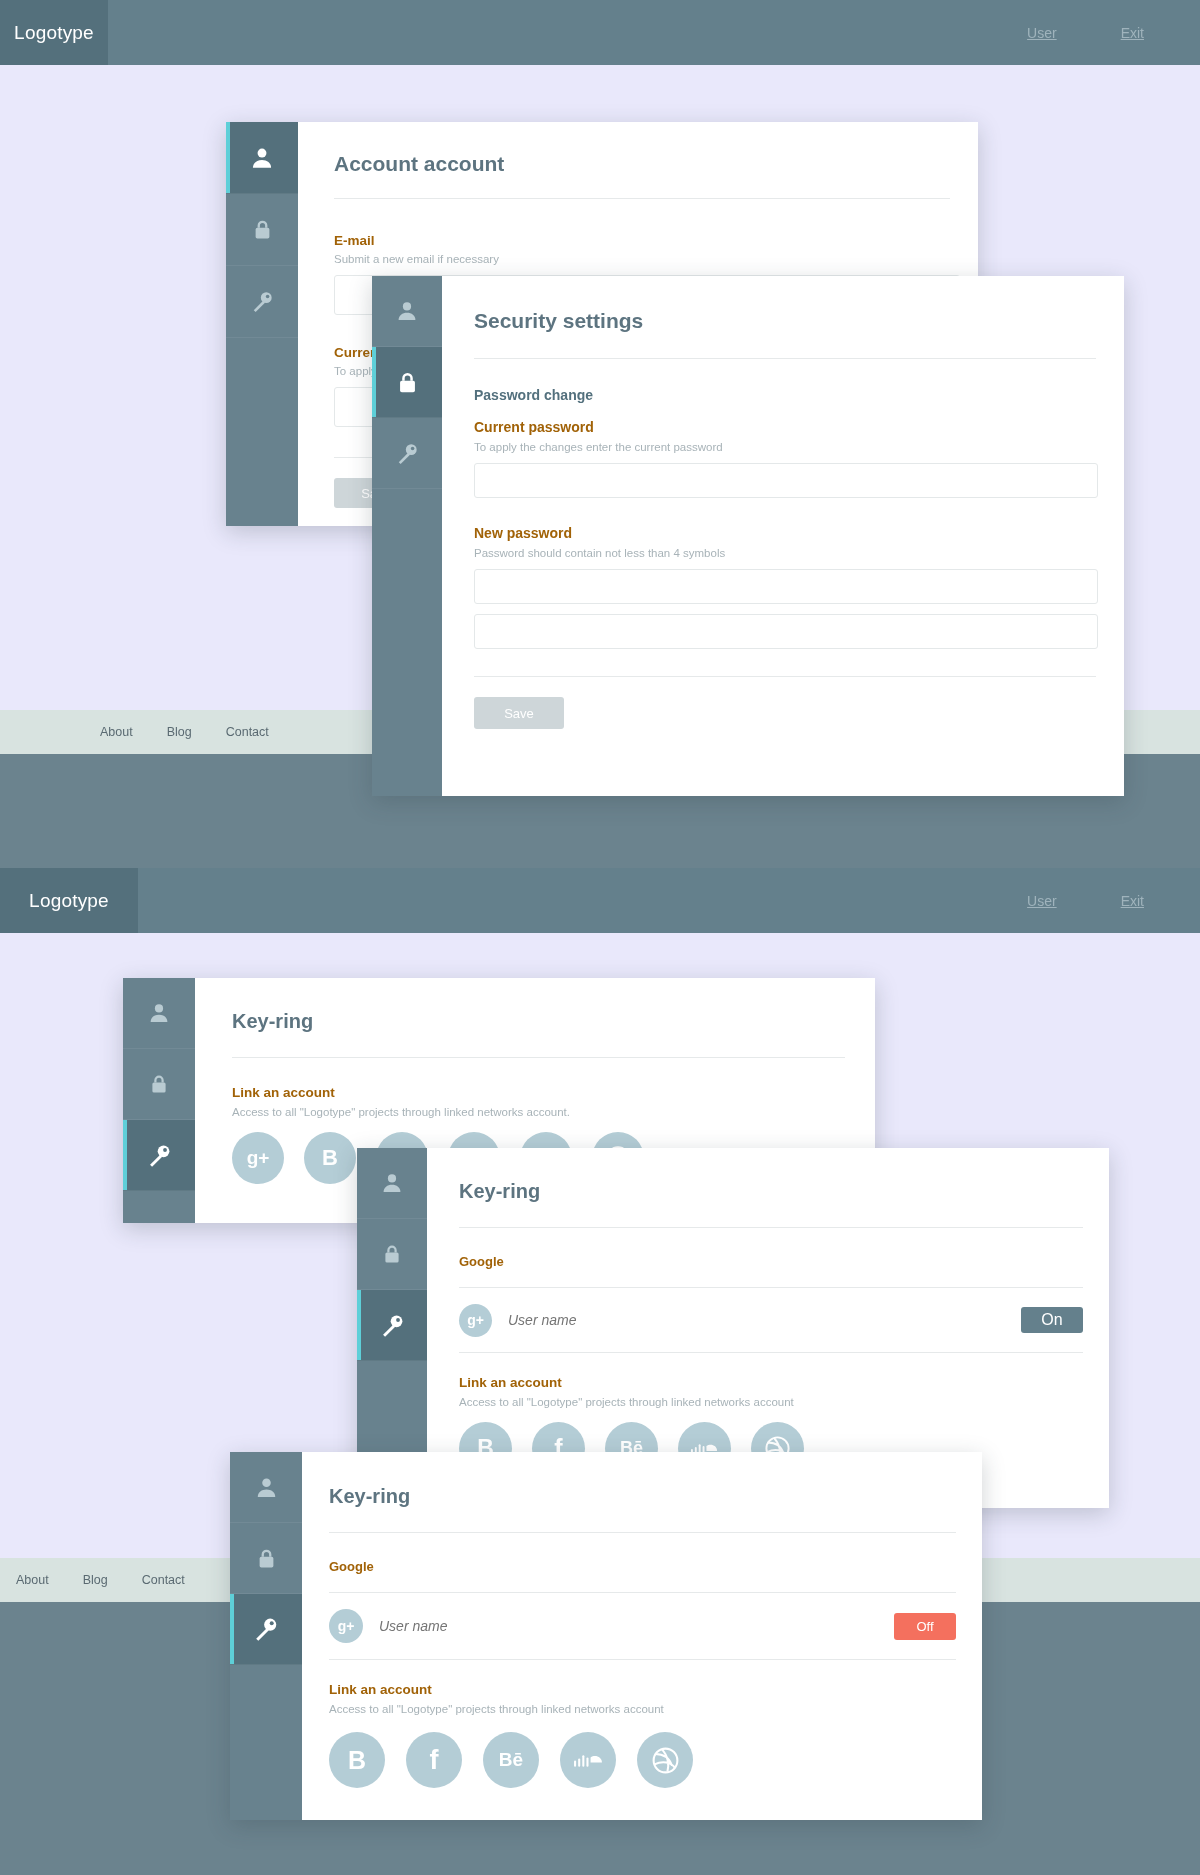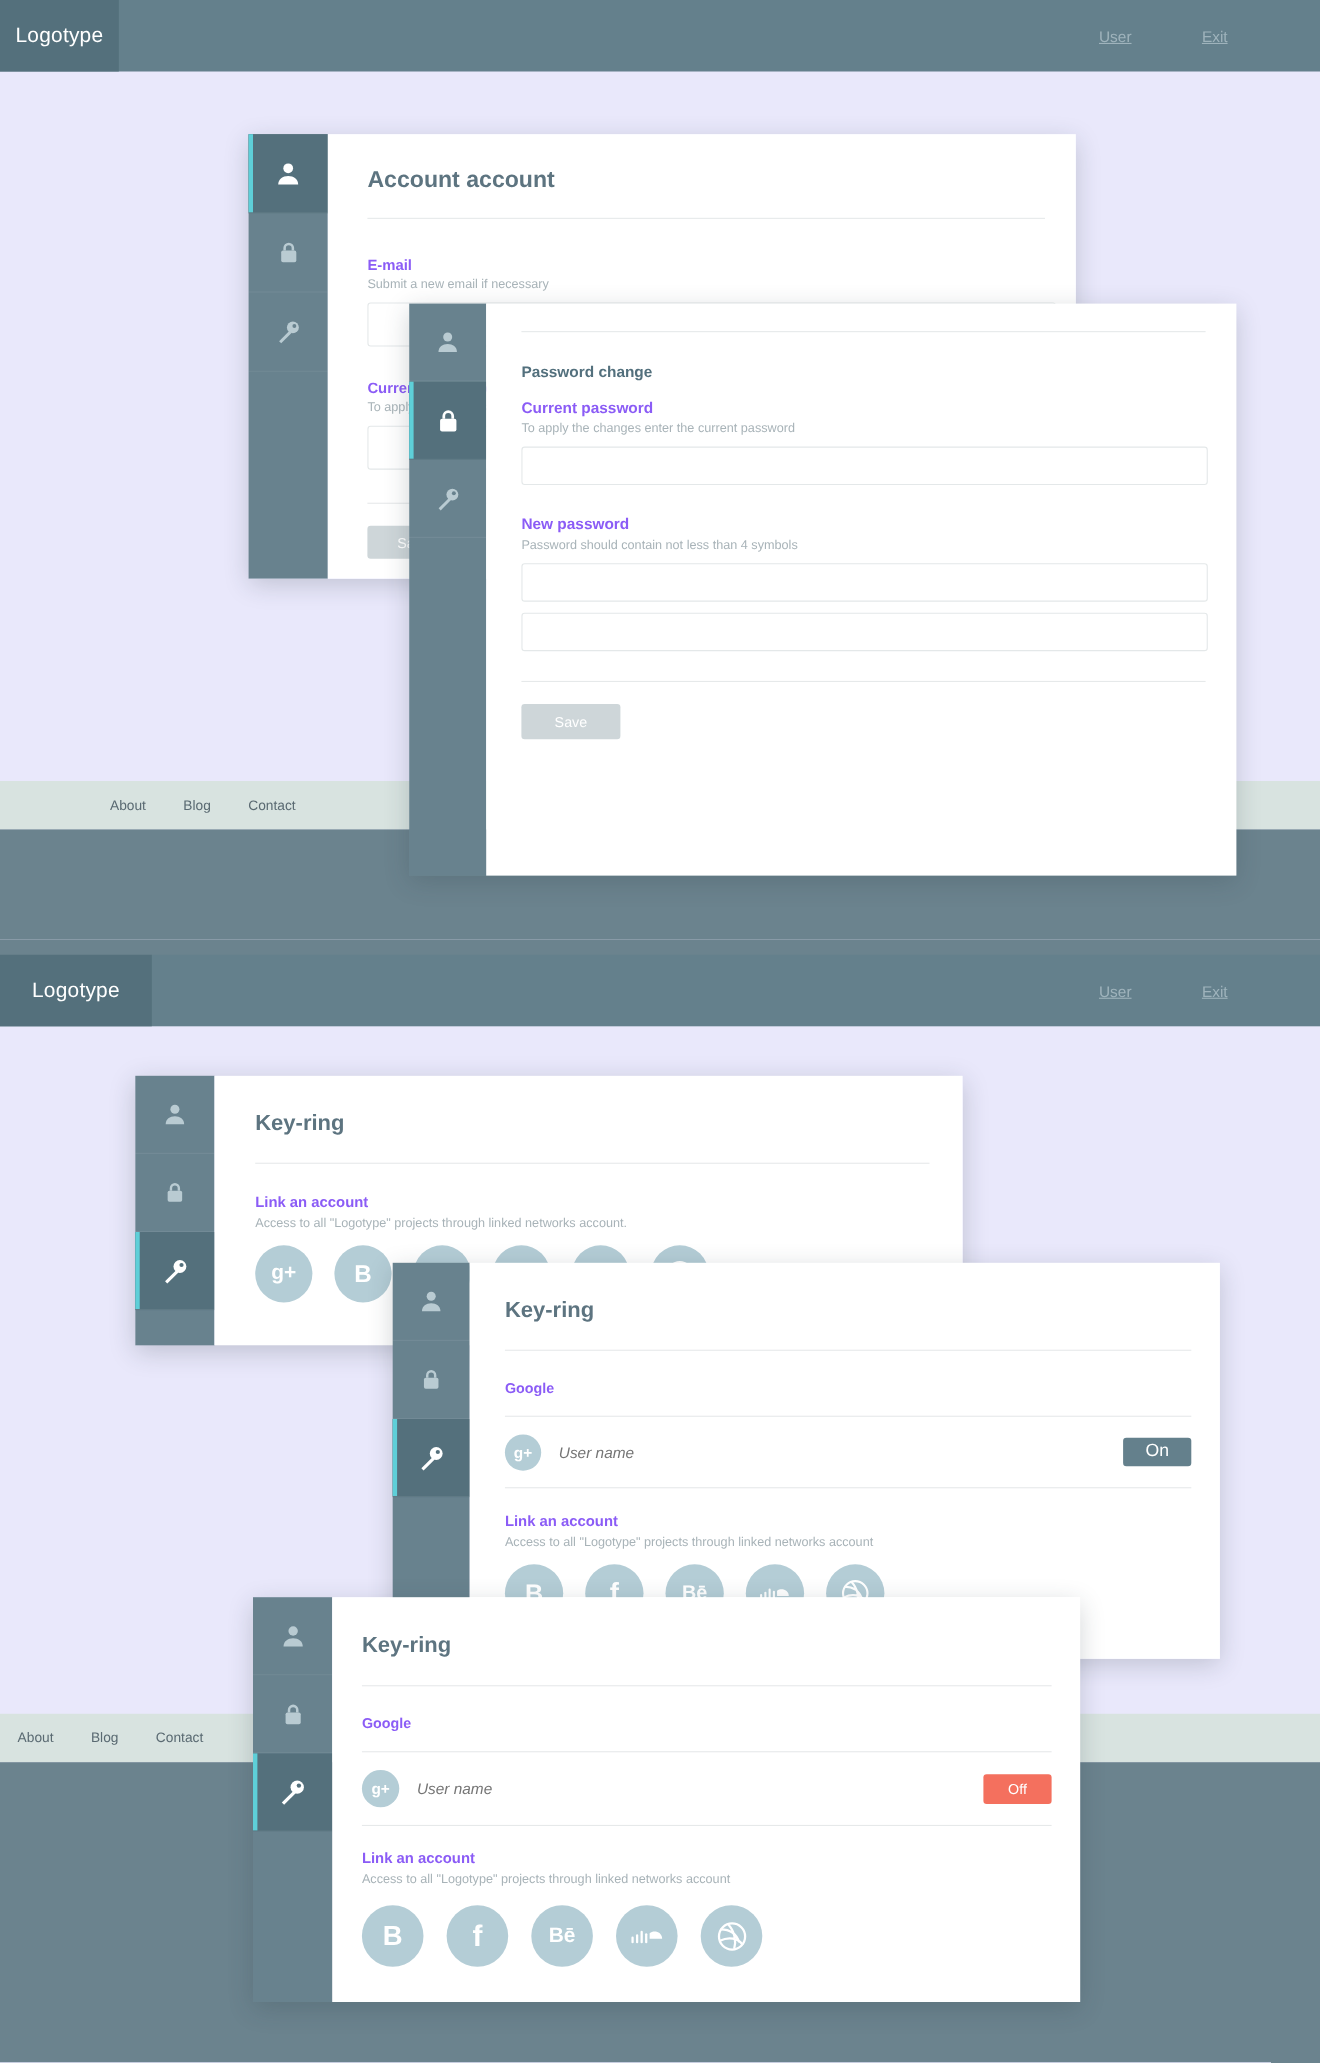--- a/index.html
+++ b/index.html
@@ -20,21 +20,21 @@
     width: 108px; height: 65px; background: #54707c;
     display: flex; align-items: center; justify-content: center;
   }
   .topbar .logo-cell span {
     color: #ffffff; font-size: 19px; letter-spacing: .2px;
   }
   .topbar .spacer { flex: 1; }
   .topbar .nav-link {
     color: #9fb3bc; font-size: 14px; margin-right: 64px;
   }
-  .topbar .nav-link.last { margin-right: 84px; }
+  .topbar .nav-link.last { margin-right: 56px; }
 
   .page-bg {
     position: absolute; left: 0; width: 1200px; background: #e9e8fb;
   }
   .footerbar {
     position: absolute; left: 0; width: 1200px; height: 44px;
     background: #d8e3e0; display: flex; align-items: center;
     padding-left: 100px;
   }
   .footerbar a {
@@ -55,21 +55,21 @@
   .rail .rail-item.active::before {
     content: ""; position: absolute; left: 0; top: 0; bottom: 0;
     width: 4px; background: #5ecfd8;
   }
   .rail .rail-item svg { display: block; }
   .rail .rail-filler { flex: 1; }
   .card { background: #ffffff; flex: 1 1 auto; position: relative; overflow: hidden; }
 
   .card-title { color: #5d7480; font-weight: bold; }
   .hr { height: 1px; background: #e6e9ea; }
-  .lbl-strong { color: #8b5cf6; font-weight: bold; }
+  .lbl-strong { color: #a16207; font-weight: bold; }
   .lbl-head { color: #53707d; font-weight: bold; }
   .lbl-sub { color: #a8b3b8; }
   .field {
     background: #fff; border: 1px solid #e4e8e9; border-radius: 3px;
   }
   .btn-save {
     background: #ced6d9; color: #ffffff; border: 0; border-radius: 3px;
     cursor: pointer;
   }
 
@@ -187,20 +187,21 @@
             <circle cx="15.6" cy="8.3" r="5.2"></circle>
             <circle cx="16.9" cy="7.1" r="1.7" fill="#68828e"></circle>
             <path d="M12.6 11.3 3.6 20.3l1.8 1.8 9-9z"></path>
           </svg>
         </span>
       </div>
       <div class="rail-filler"></div>
     </div>
 
     <div class="card">
+      <div class="card-title" style="font-size:21px;margin:33px 0 0 32px;">Security settings</div>
       <div class="hr" style="margin:25px 28px 0 32px;"></div>
 
       <div class="lbl-head" style="font-size:14px;margin:28px 0 16px 32px;">Password change</div>
 
       <div class="lbl-strong" style="font-size:14px;margin:14px 0 0 32px;">Current password</div>
       <div class="lbl-sub" style="font-size:11.5px;margin:6px 0 0 32px;">To apply the changes enter the current password</div>
       <input class="field" type="password" style="margin: 10px 0px 0px 32px; width: 624px; height: 35px; padding: 0px 12px; font-size: 13px;" placeholder="">
 
       <div class="lbl-strong" style="font-size:14px;margin:27px 14px 0 32px;">New password</div>
       <div class="lbl-sub" style="font-size:11.5px;margin:6px 0 0 32px;">Password should contain not less than 4 symbols</div>

